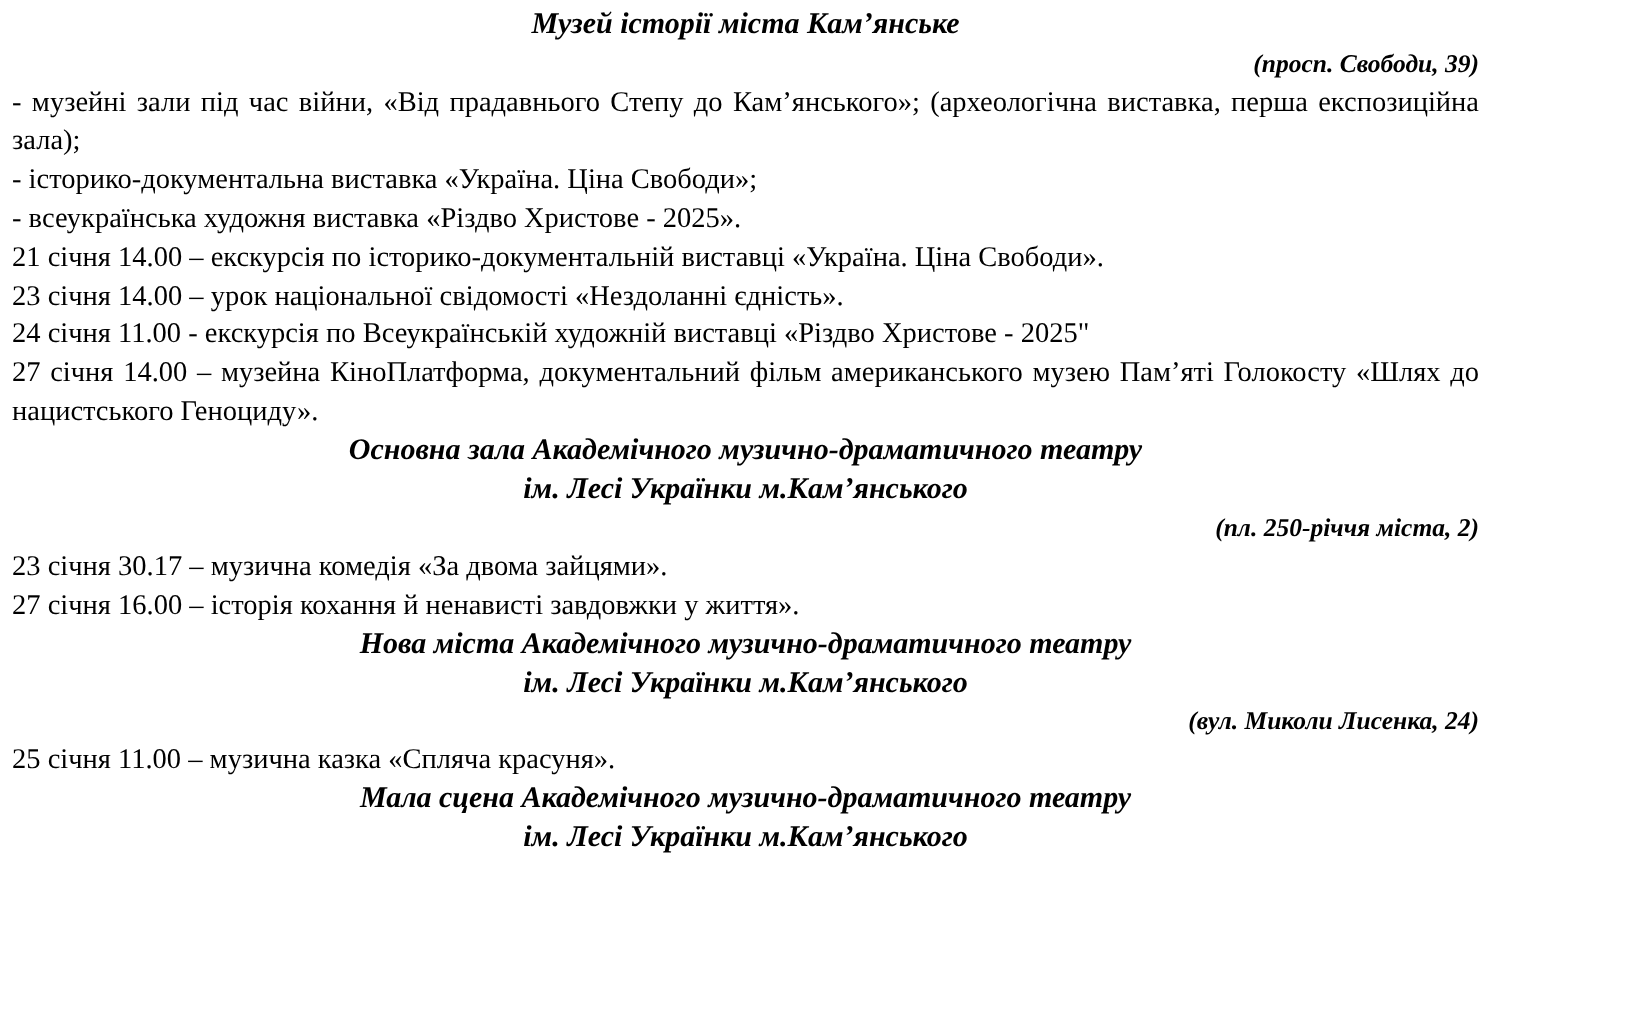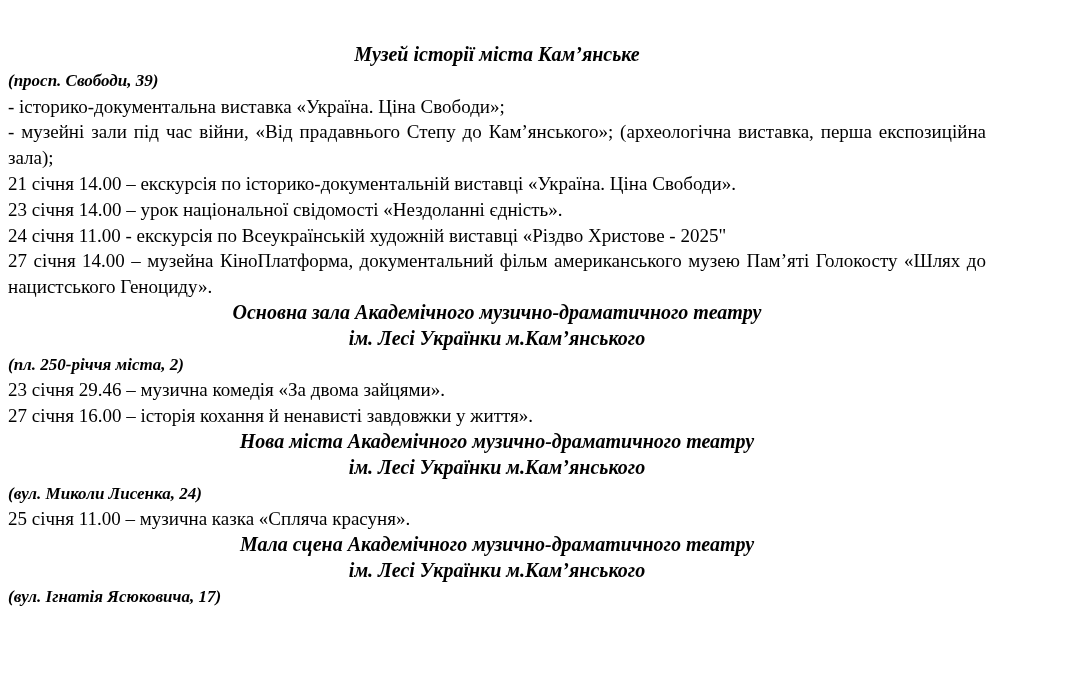--- a/index.html
+++ b/index.html
@@ -9,75 +9,74 @@
     background: #ffffff;
     overflow: hidden;
   }
   body {
     font-family: "Liberation Serif", "DejaVu Serif", serif;
     color: #000000;
   }
   .doc {
     padding: 4px 8px 0 8px;
     width: 994px;
-    margin-top: 38px;
   }
   .doc p {
     font-size: 19px;
     line-height: 25.8px;
   }
   .heading {
     text-align: center;
     font-weight: bold;
     font-style: italic;
     font-size: 20px !important;
   }
   .address {
-    text-align: left;
+    text-align: right;
     font-weight: bold;
     font-style: italic;
     font-size: 17px !important;
   }
   .body-text {
     text-align: justify;
   }
   .date {
     font-weight: normal;
   }
 </style>
 </head>
 <body>
 
 <div class="doc">
 
   <section>
     <p class="heading">Музей історії міста Кам’янське</p>
     <p class="address">(просп. Свободи, 39)</p>
+    <p class="body-text">- музейні зали під час війни, «Від прадавнього Степу до Кам’янського»; (археологічна виставка, перша експозиційна зала);</p>
     <p class="body-text">- історико-документальна виставка «Україна. Ціна Свободи»;</p>
-    <p class="body-text">- музейні зали під час війни, «Від прадавнього Степу до Кам’янського»; (археологічна виставка, перша експозиційна зала);</p>
+    <p class="body-text">- всеукраїнська художня виставка «Різдво Христове - 2025».</p>
     <p class="body-text"><span class="date">21 січня 14.00</span><span> – екскурсія по історико-документальній виставці «Україна. Ціна Свободи».</span></p>
     <p class="body-text"><span class="date">23 січня 14.00</span><span> – урок національної свідомості «Нездоланні єдність».</span></p>
     <p class="body-text"><span class="date">24 січня 11.00</span><span> - екскурсія по Всеукраїнській художній виставці «Різдво Христове - 2025"</span></p>
     <p class="body-text"><span class="date">27 січня 14.00</span><span> – музейна КіноПлатформа, документальний фільм американського музею Пам’яті Голокосту «Шлях до нацистського Геноциду».</span></p>
   </section>
 
   <section>
     <p class="heading">Основна зала Академічного музично-драматичного театру</p>
     <p class="heading">ім. Лесі Українки м.Кам’янського</p>
     <p class="address">(пл. 250-річчя міста, 2)</p>
-    <p class="body-text"><span class="date">23 січня 29.46</span><span> – музична комедія «За двома зайцями».</span></p>
+    <p class="body-text"><span class="date">23 січня 30.17</span><span> – музична комедія «За двома зайцями».</span></p>
     <p class="body-text"><span class="date">27 січня 16.00</span><span> – історія кохання й ненависті завдовжки у життя».</span></p>
   </section>
 
   <section>
     <p class="heading">Нова міста Академічного музично-драматичного театру</p>
     <p class="heading">ім. Лесі Українки м.Кам’янського</p>
     <p class="address">(вул. Миколи Лисенка, 24)</p>
     <p class="body-text"><span class="date">25 січня 11.00</span><span> – музична казка «Спляча красуня».</span></p>
   </section>
 
   <section>
     <p class="heading">Мала сцена Академічного музично-драматичного театру</p>
     <p class="heading">ім. Лесі Українки м.Кам’янського</p>
-    <p class="address">(вул. Ігнатія Ясюковича, 17)</p>
   </section>
 
 </div>
 
 </body></html>

